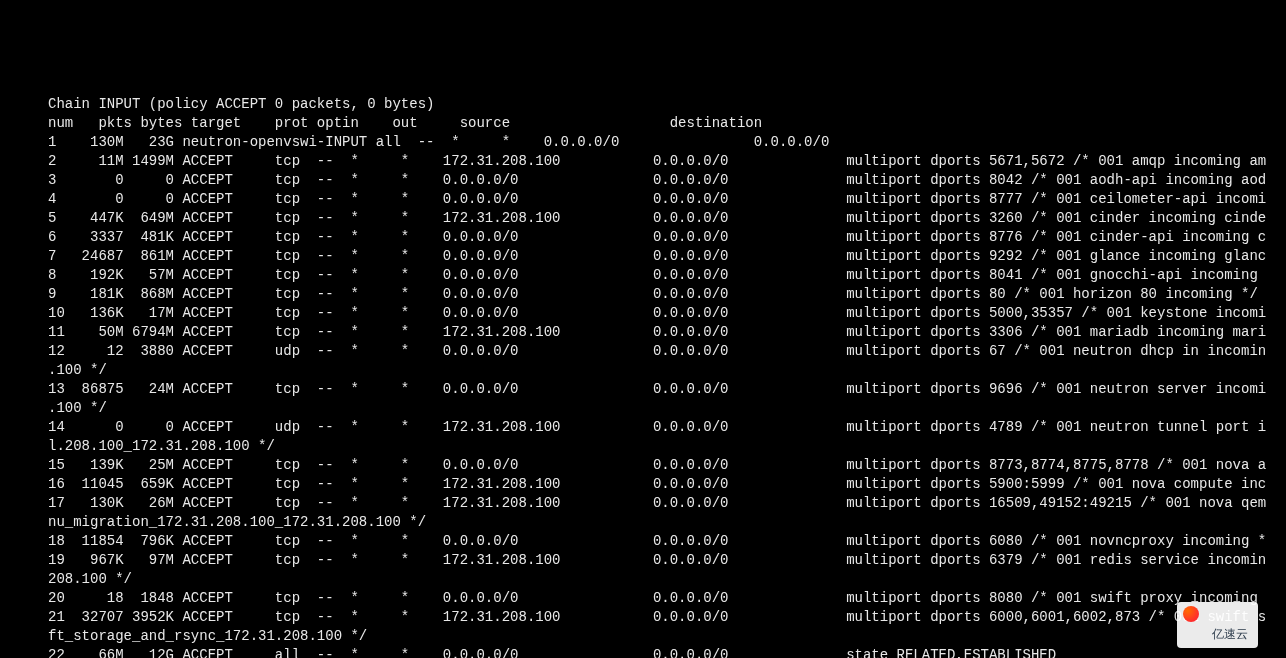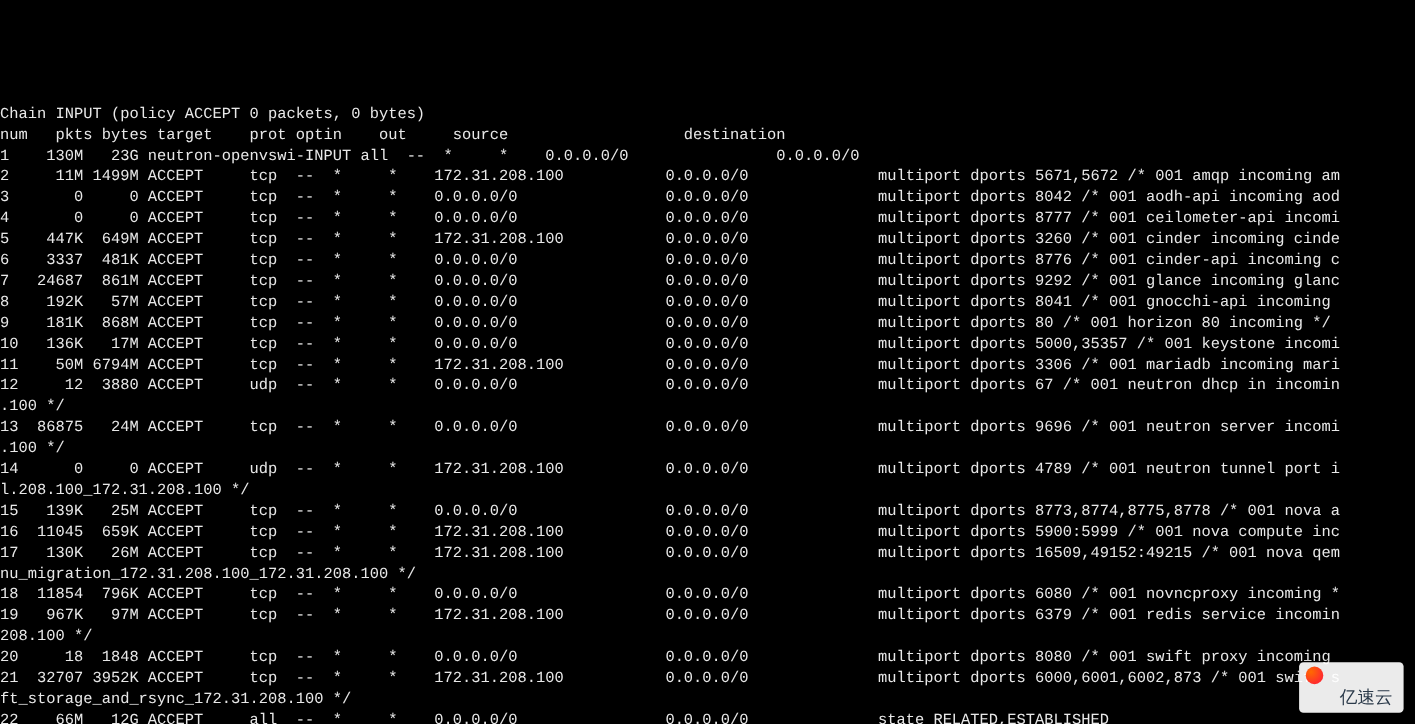--- a/index.html
+++ b/index.html
@@ -11,29 +11,29 @@
     font-size: 14px;
     line-height: 19px;
     overflow: hidden;
     width: 1286px;
     height: 658px;
     white-space: pre;
   }
   #terminal {
     padding: 0 0 0 0;
   }
-  .line { white-space: pre; }
+  .line { white-space: pre; padding-left: 48px; }
   .watermark {
     position: absolute;
-    right: 10px;
+    right: 28px;
     bottom: 10px;
     background: rgba(255,255,255,0.92);
     color:#2b3a4a;
     font-family: sans-serif;
-    font-size: 16px;
+    font-size: 12px;
     padding: 4px 10px 4px 28px;
     border-radius: 4px;
     box-shadow: 0 0 4px rgba(0,0,0,0.3);
   }
   .watermark::before{
     content:"";
     position:absolute;
     left:6px; top:4px;
     width:16px; height:16px;
     border-radius:50%;

